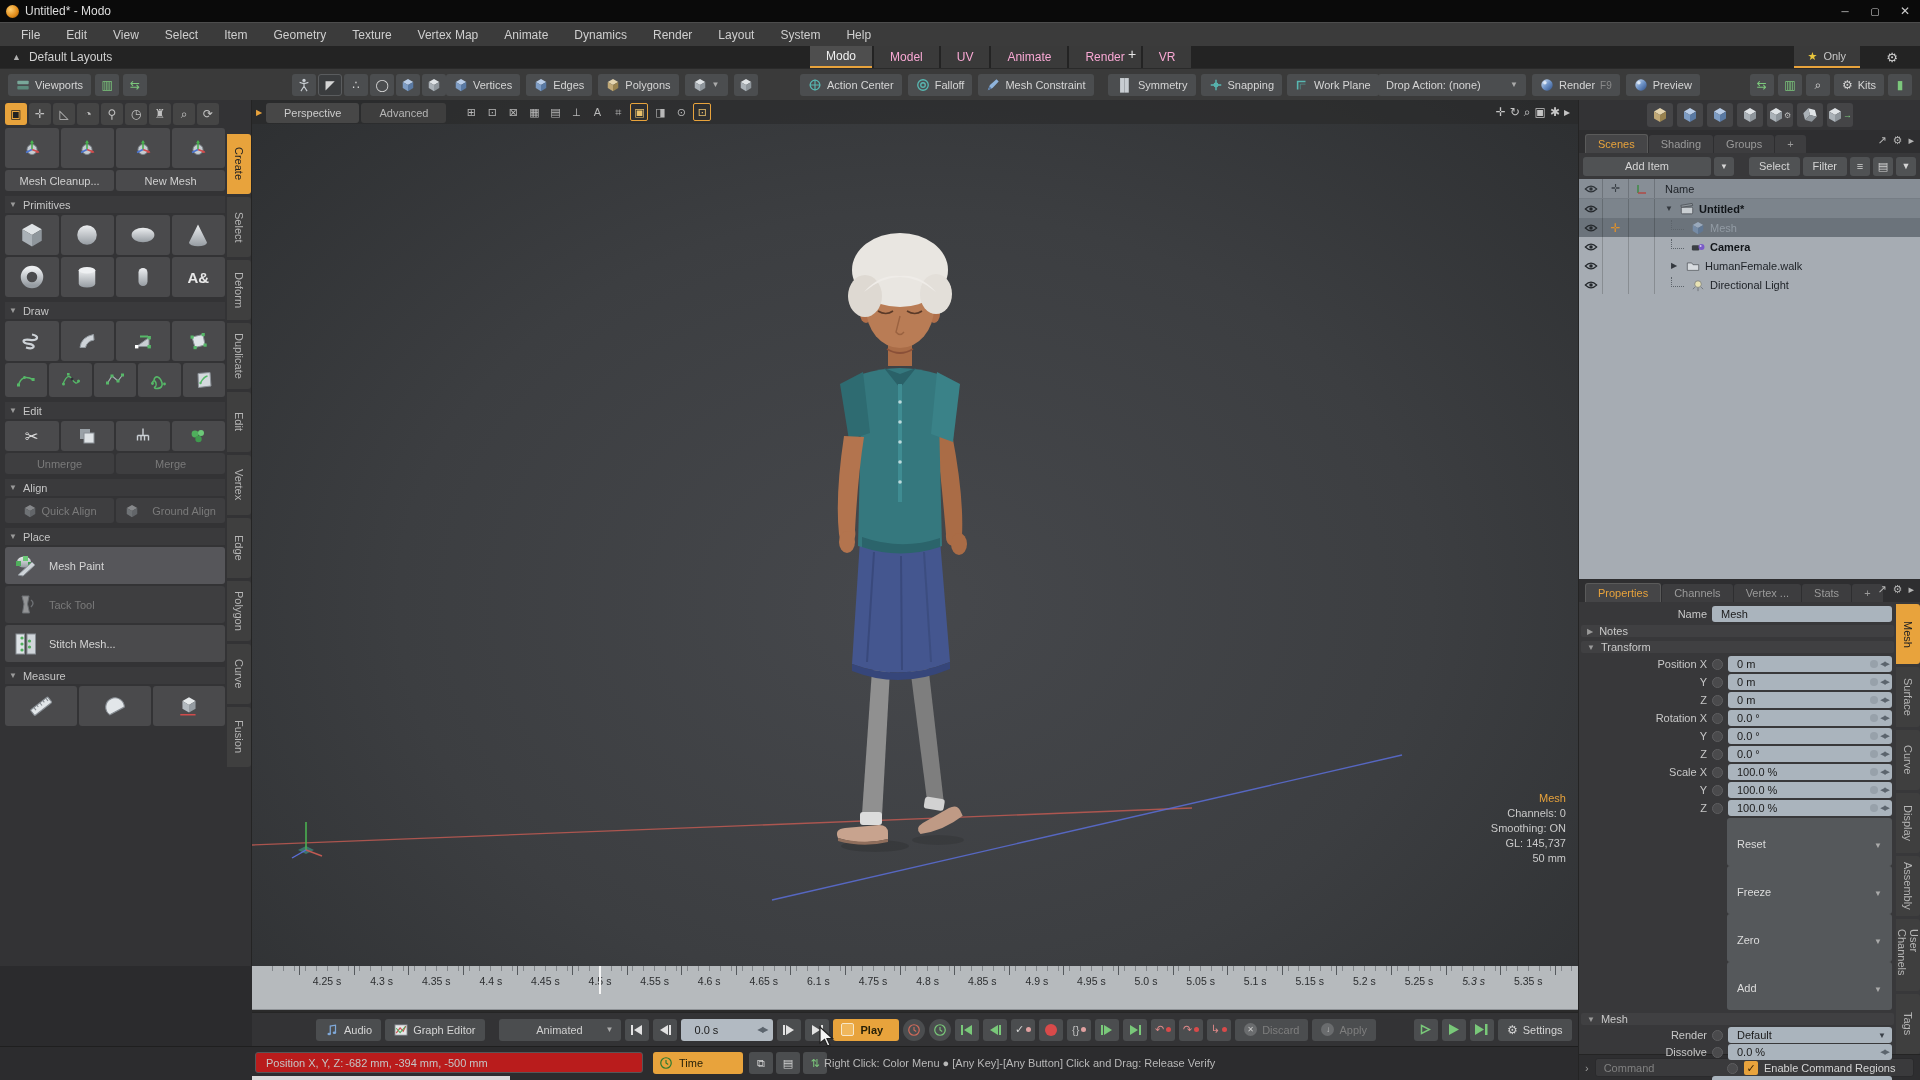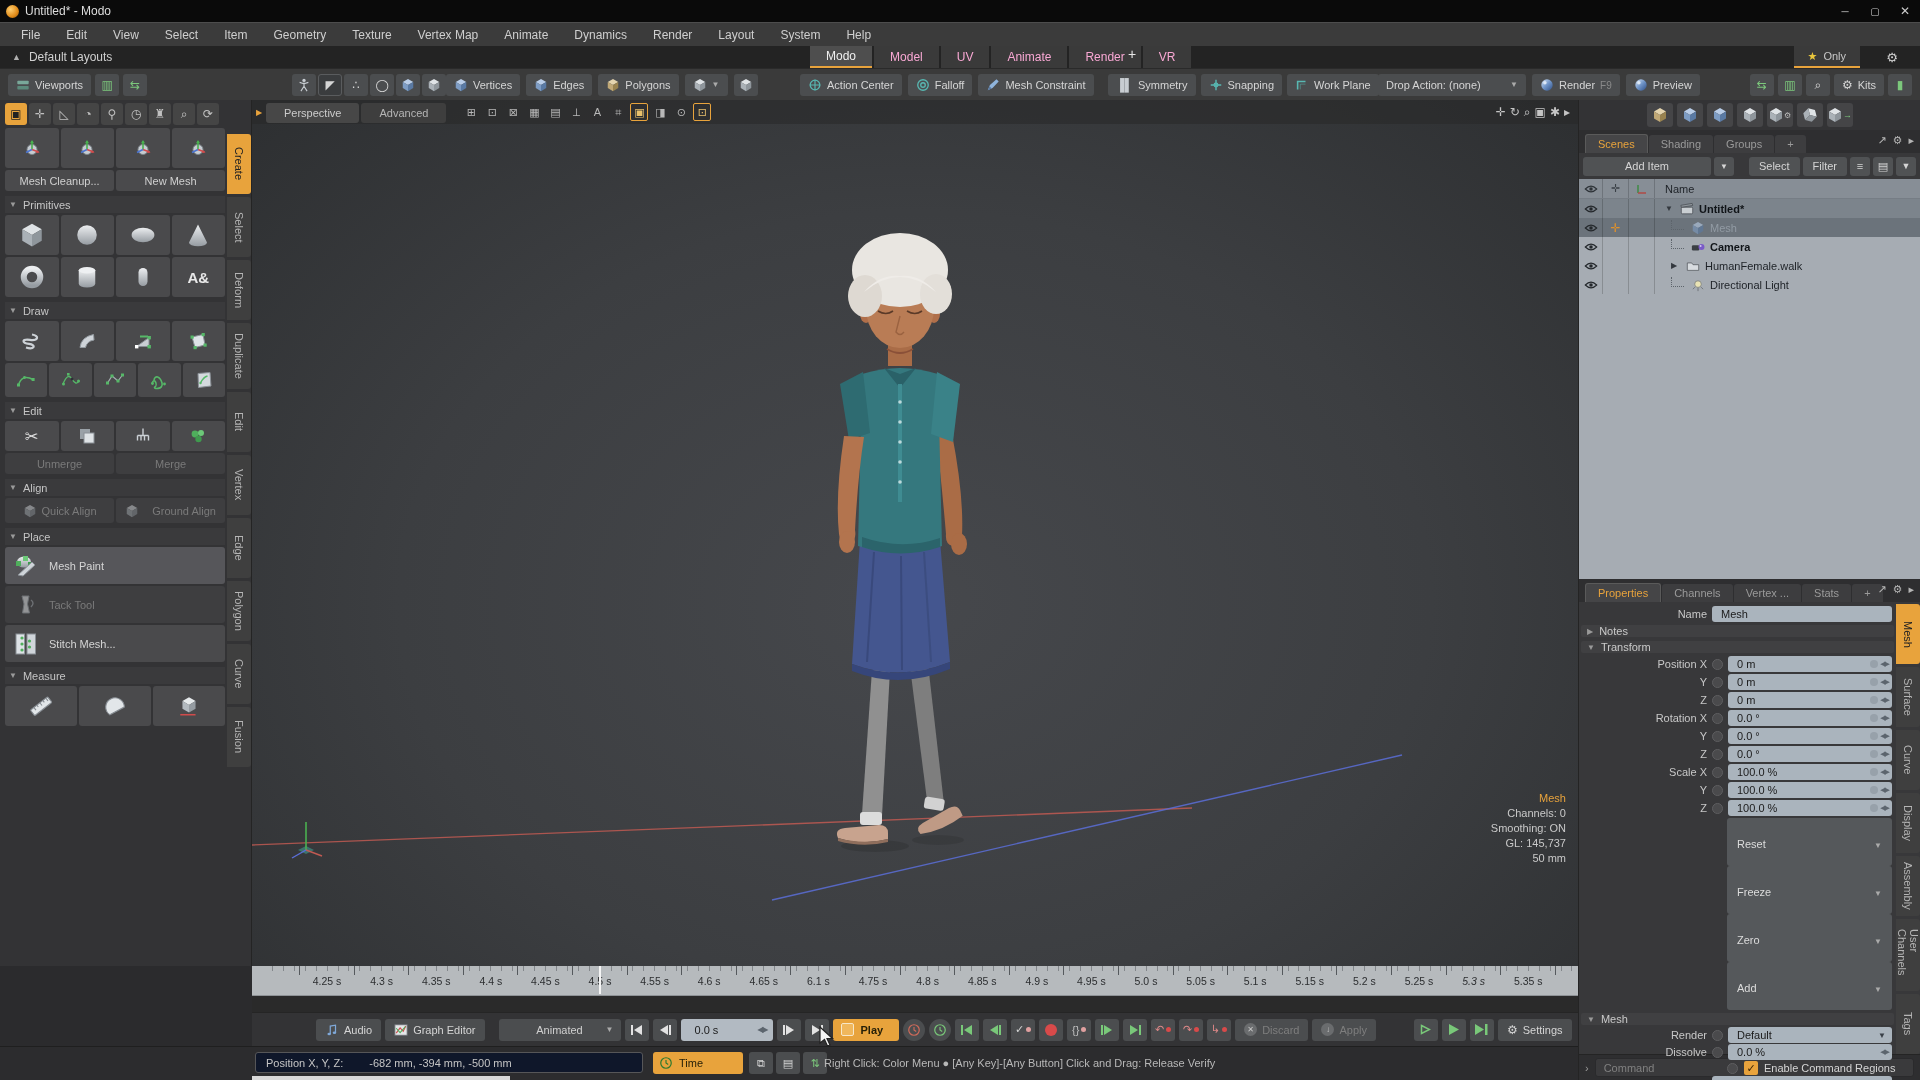--- a/index.html
+++ b/index.html
@@ -112,21 +112,21 @@
   .abtn{height:16px;background:#55585b;border-radius:3px;color:#dcdcdc;display:flex;align-items:flex-end;padding:16px 10px;margin-left:148px;margin-right:4px;}
   .abtn .dd{margin-left:auto;font-size:8px;color:#aaa;}
   .cbrow{display:flex;align-items:center;gap:6px;height:18px;margin-left:148px;}
   .cbox{width:14px;height:14px;background:#e8a33c;border-radius:2px;display:flex;align-items:center;justify-content:center;color:#3a2406;font-weight:bold;font-size:11px;}
   #psidetabs{position:absolute;right:0;top:23px;bottom:0;width:24px;display:flex;flex-direction:column;gap:3px;padding-top:2px;}
   #cmdbar{height:25px;background:#2e2e30;display:flex;align-items:center;gap:6px;padding:0 6px;border-top:1px solid #242424;}
   #cmdbar .arr{color:#9a9a9a;}
   #cmdfield{flex:1;height:17px;background:#3a3a3c;border-radius:3px;border:1px solid #2a2a2c;display:flex;align-items:center;padding-left:8px;color:#808080;}
   
   #timeline{left:252px;top:966px;width:1326px;height:46px;}
-  #ruler{position:absolute;left:0;top:0;width:100%;height:30px;background:#b6babd;border-bottom:1px solid #8e9296;box-sizing:border-box;
+  #ruler{position:absolute;left:0;top:0;width:100%;height:44px;background:#b6babd;border-bottom:1px solid #8e9296;box-sizing:border-box;
      background-image:repeating-linear-gradient(90deg,#83878b 0 1px,transparent 1px 10.92px),repeating-linear-gradient(90deg,#55595d 0 1px,transparent 1px 54.6px);
      background-size:100% 5px,100% 9px;background-repeat:no-repeat;background-position:20px 0,47px 0;}
   #rlabels{position:absolute;left:0;top:9px;width:100%;height:18px;}
   #rlabels span{position:absolute;transform:translateX(-50%);color:#2c2e30;font-size:10.5px;white-space:nowrap;}
   #playhead{position:absolute;top:0;width:2px;height:28px;background:#f5f5f5;}
   #rangebar{position:absolute;left:0;top:28px;width:100%;height:18px;background:#55585b;}
   #rangethumb{position:absolute;left:3px;right:3px;top:2px;bottom:2px;background:#75797d;border-left:7px solid #a2a8ad;border-right:7px solid #a2a8ad;border-radius:2px;}
   #rangebar span{position:absolute;top:2px;color:#17191b;font-size:10.5px;}
   
   #playbar{left:252px;top:1012px;width:1326px;height:34px;background:#333335;border-top:1px solid #252525;box-sizing:border-box;display:flex;align-items:center;gap:4px;padding-left:64px;}
@@ -138,21 +138,21 @@
   #playbtn{height:22px;background:#e8a33c;border-radius:3px;color:#272008;display:flex;align-items:center;gap:7px;padding:0 16px 0 8px;font-weight:bold;}
   #playbtn .chk{width:11px;height:11px;border:1px solid #f7e7c8;background:#f0b75c;border-radius:2px;}
   #timefield{height:22px;width:92px;background:#b2bac2;border-radius:3px;color:#1b1b1b;display:flex;align-items:center;padding-left:14px;box-sizing:border-box;}
   #timefield .spin{margin-left:auto;padding-right:5px;color:#5c656e;font-size:8px;letter-spacing:-1px;}
   #modedd{height:22px;width:122px;background:#4b4d4f;border-radius:3px;display:flex;align-items:center;justify-content:center;color:#d0d0d0;position:relative;}
   #modedd .dd{position:absolute;right:7px;font-size:8px;color:#aaa;}
   .tri-w{fill:#e2e2e2;} .bar-w{fill:#e2e2e2;}
   .tri-g{fill:#79c879;} .bar-g{fill:#79c879;}
   
   #statusbar{left:0;top:1046px;width:1578px;height:34px;background:#2c2c2e;border-top:1px solid #1f1f1f;box-sizing:border-box;}
-  #posbox{position:absolute;left:255px;top:5px;width:388px;height:21px;background:#0f172a;border:1px solid #565658;border-radius:3px;display:flex;align-items:center;gap:26px;padding-left:10px;box-sizing:border-box;color:#c5c5c5;}
+  #posbox{position:absolute;left:255px;top:5px;width:388px;height:21px;background:#b91c1c;border:1px solid #565658;border-radius:3px;display:flex;align-items:center;gap:2px;padding-left:10px;box-sizing:border-box;color:#c5c5c5;}
   #timebtn{position:absolute;left:653px;top:5px;width:90px;height:22px;background:#e8a33c;border-radius:3px;display:flex;align-items:center;gap:6px;padding-left:6px;color:#272008;box-sizing:border-box;}
   #sb-icons{position:absolute;left:749px;top:5px;display:flex;gap:3px;}
   #sb-icons .pb{height:22px;}
   #hint{position:absolute;left:824px;top:10px;color:#b8b8b8;}
   #progress{position:absolute;left:252px;top:29px;width:258px;height:5px;background:#d9d9d9;}
   #leftfill{left:0;top:966px;width:252px;height:80px;background:#2b2b2d;}
   #cursor{position:absolute;left:818px;top:1026px;z-index:50;}
 </style>
 </head>
 <body>

